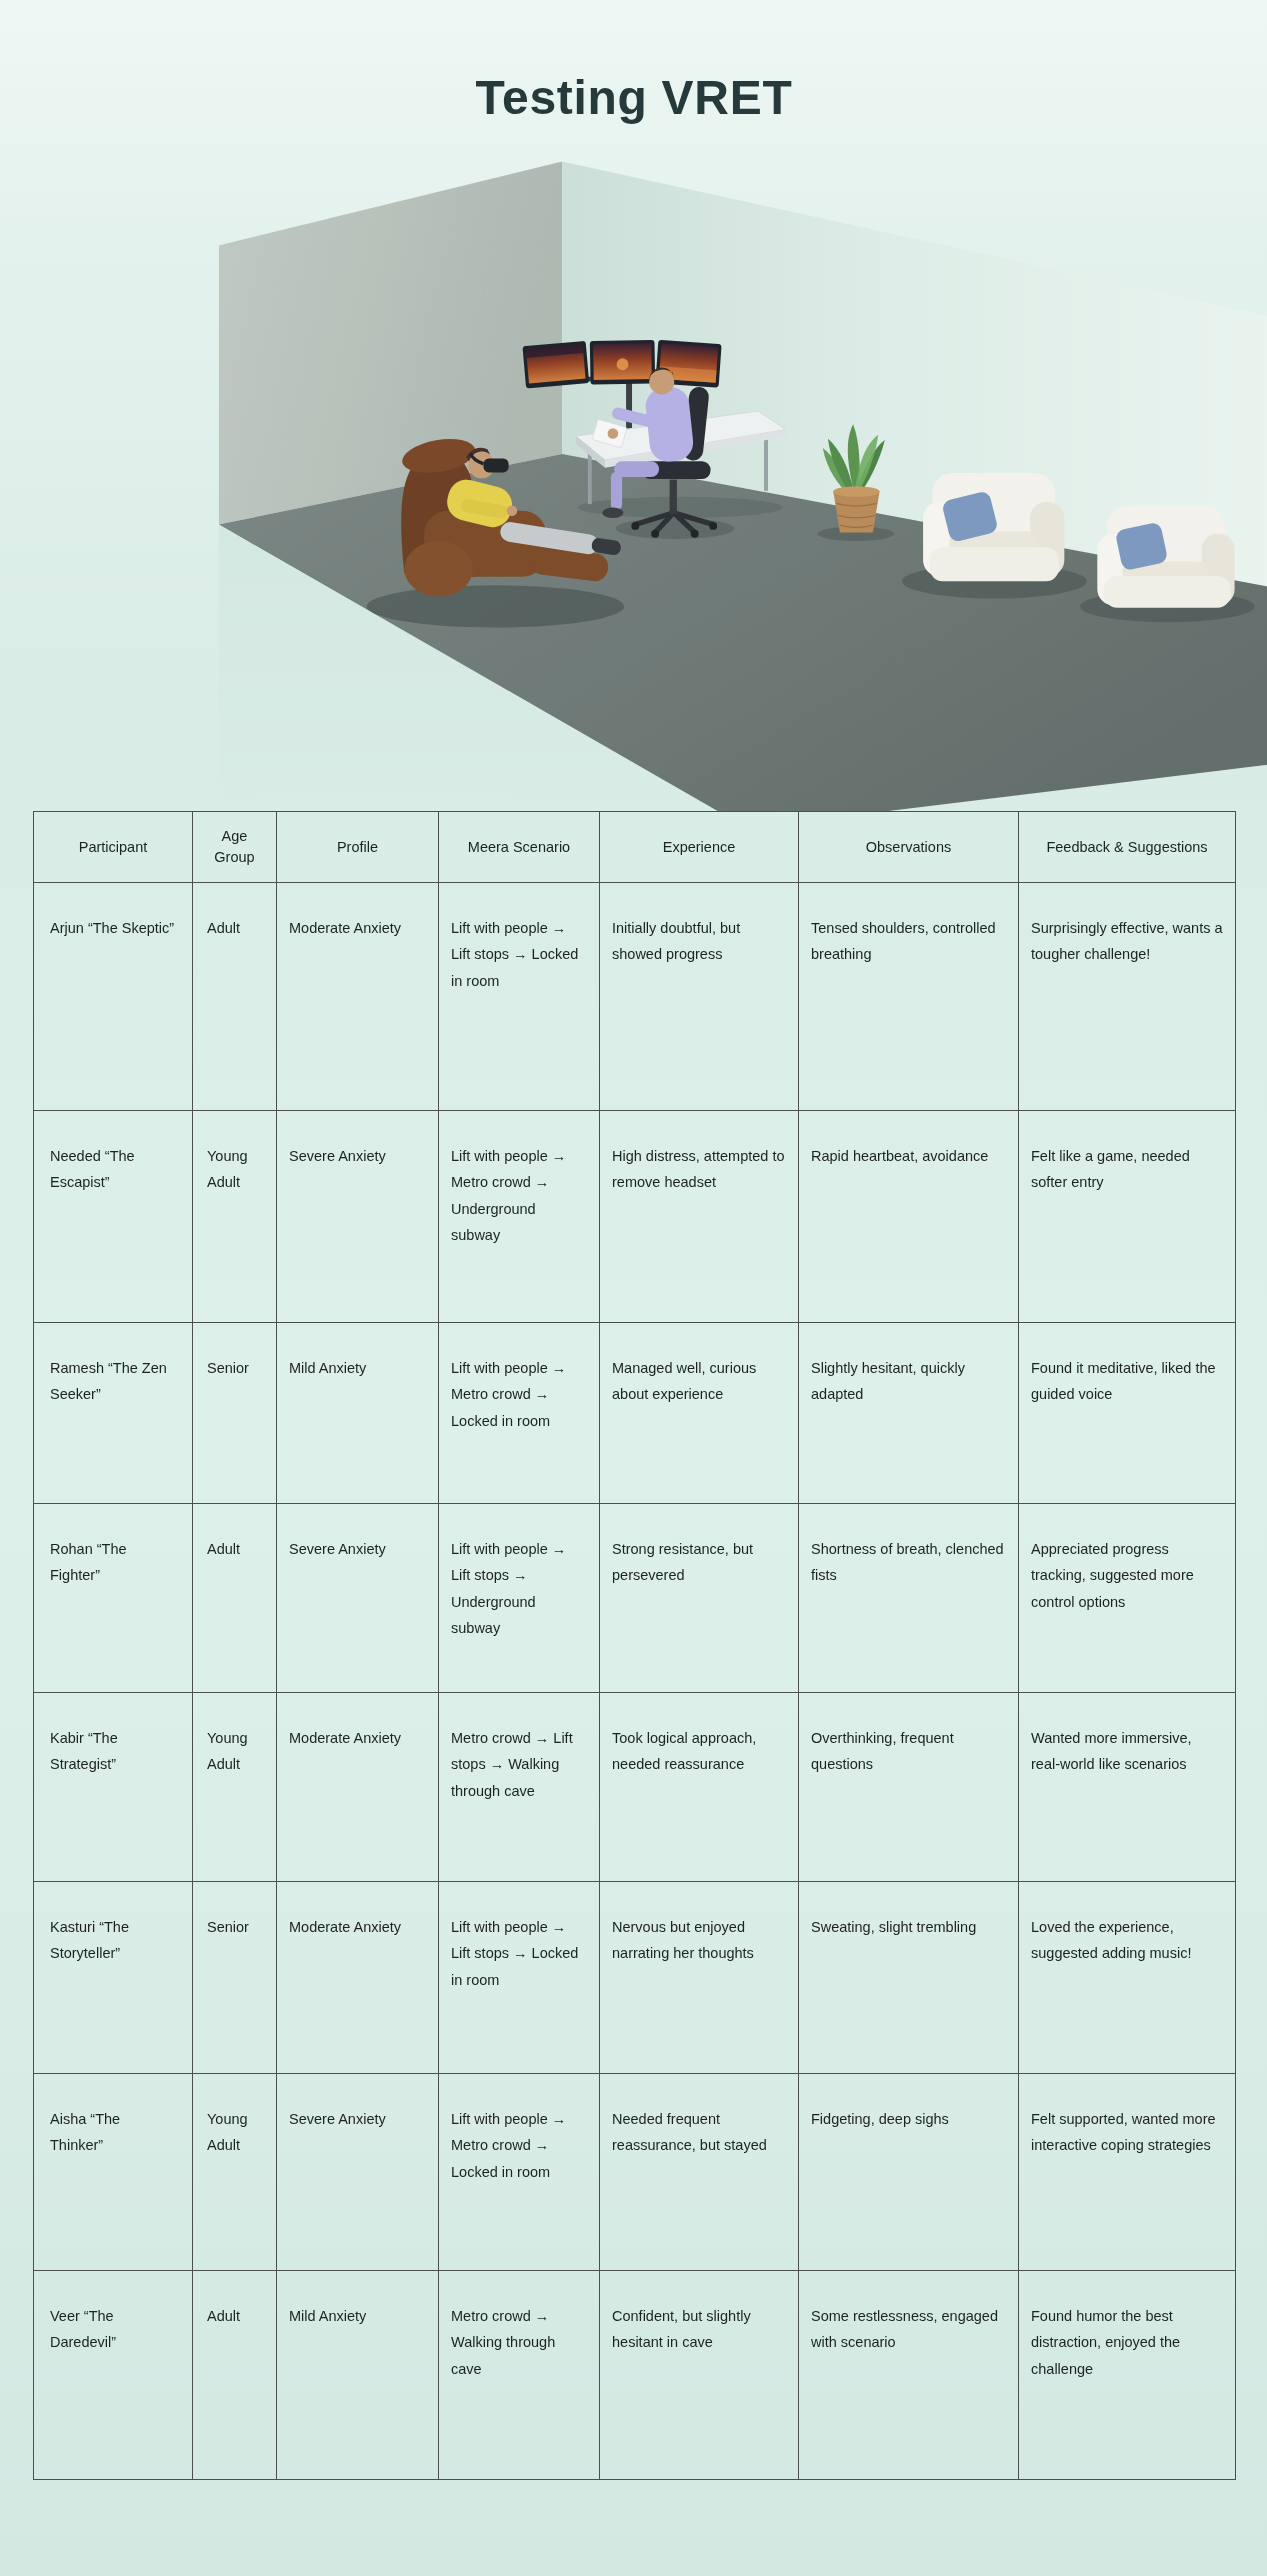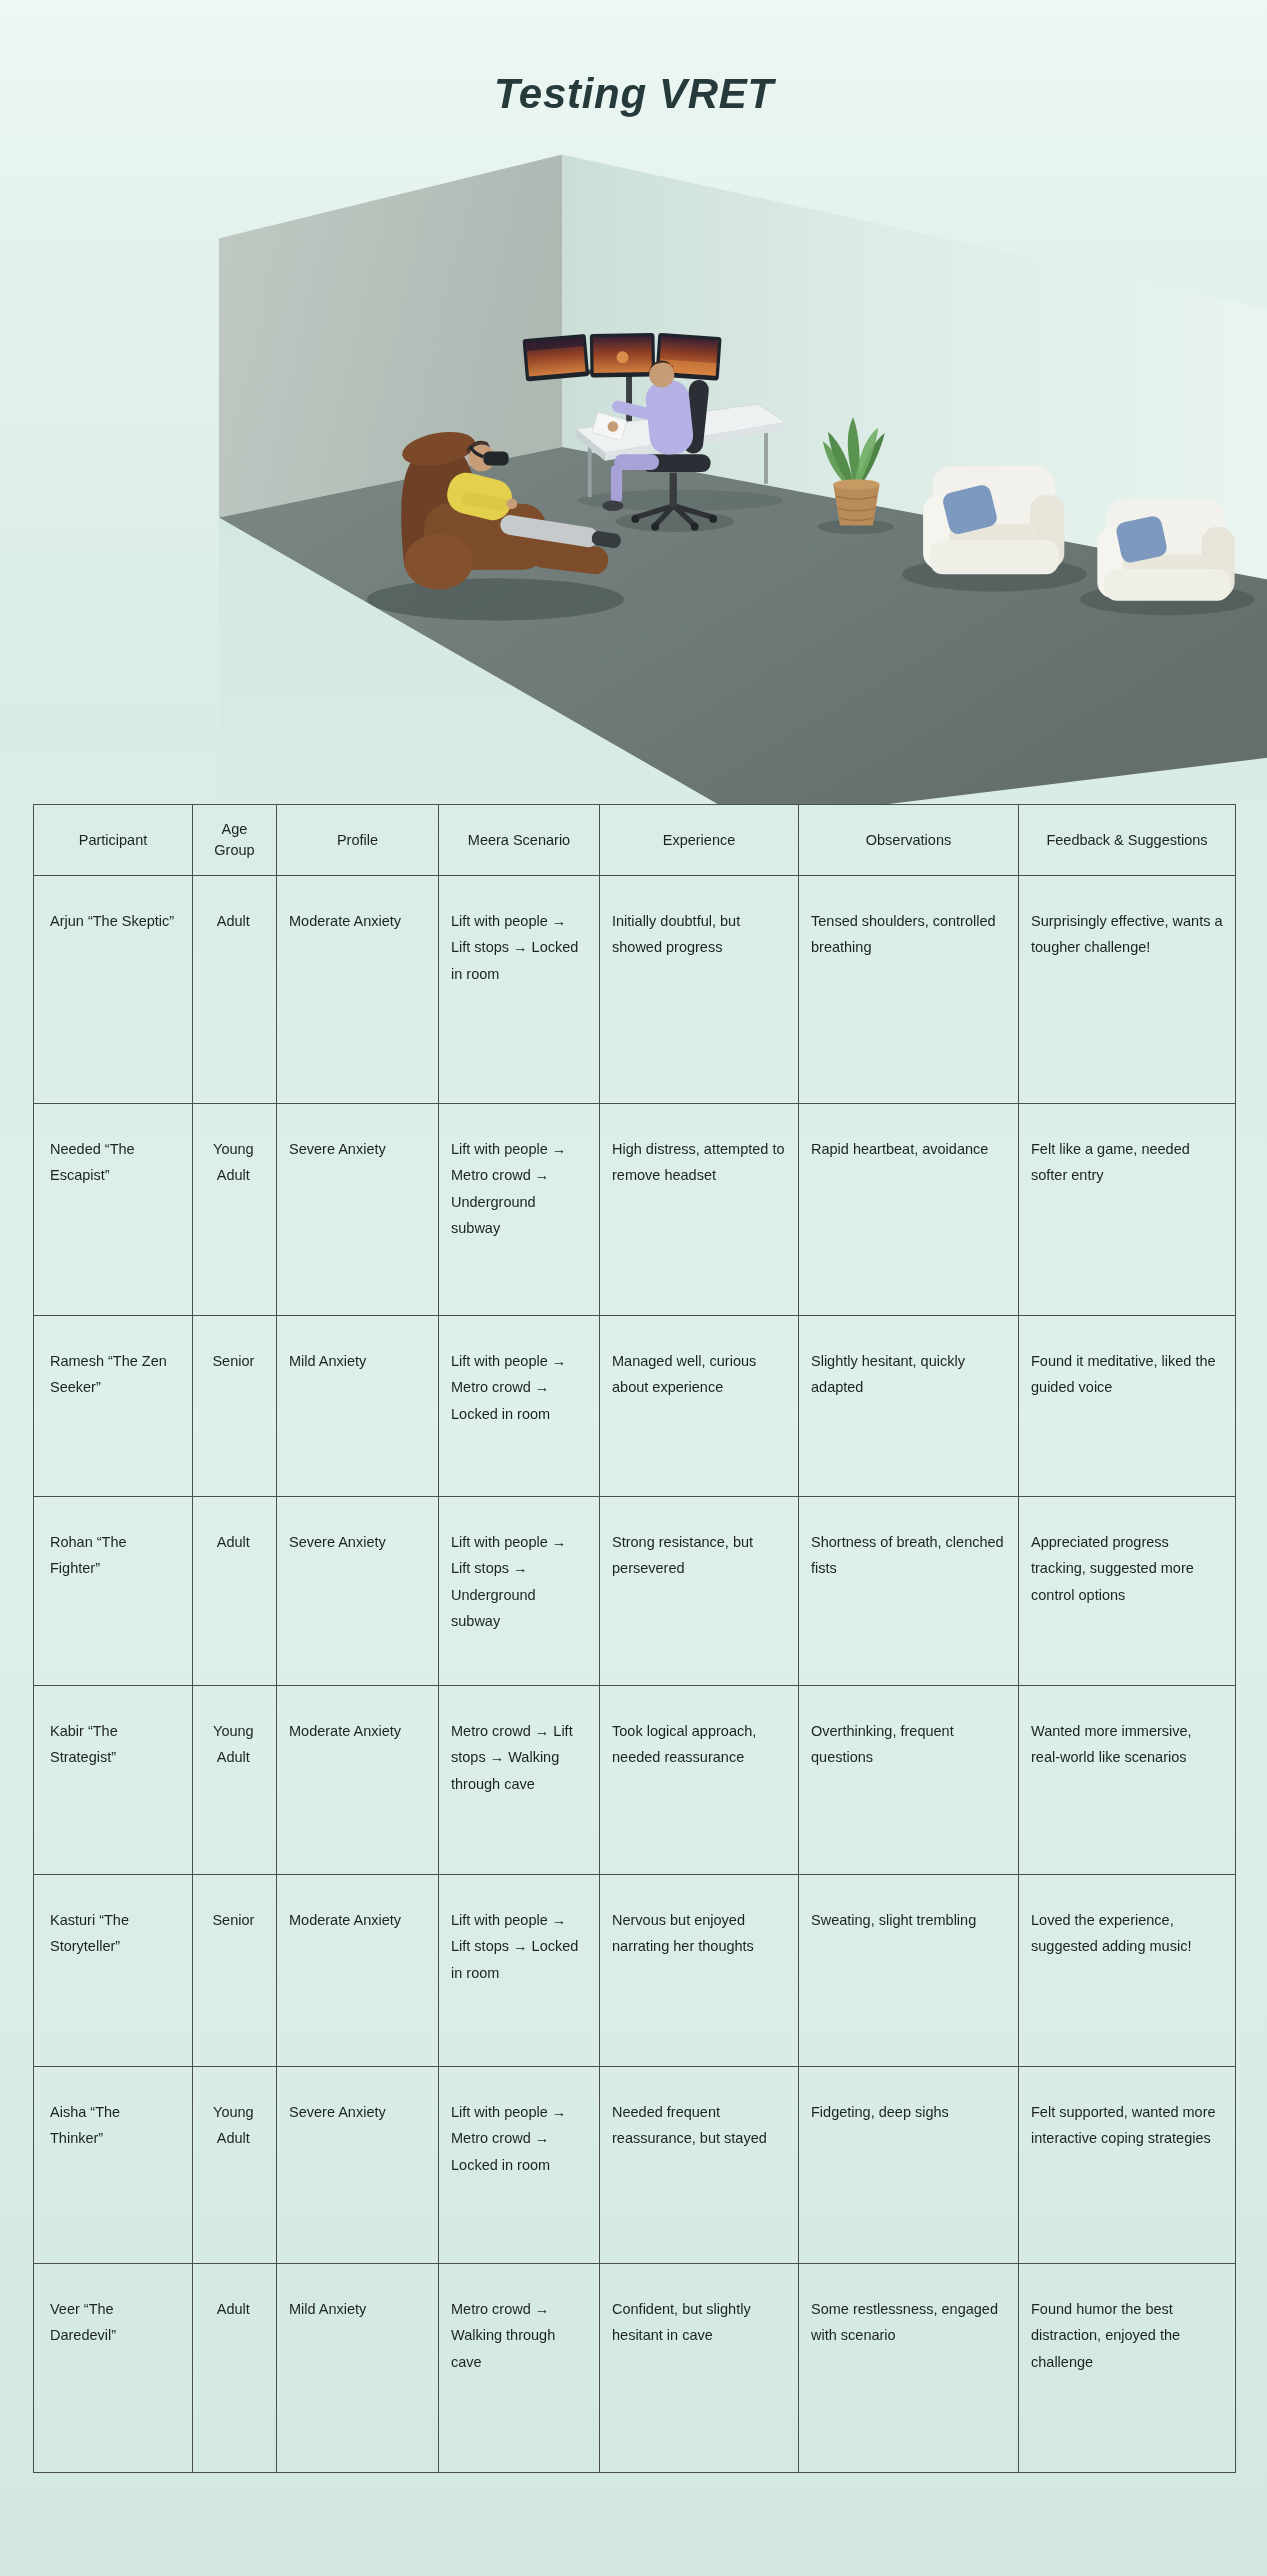--- a/index.html
+++ b/index.html
@@ -2,32 +2,32 @@
 <html style="font-size:10.6px"><head>
 <meta charset="utf-8">
 <style>
   html,body{margin:0;padding:0;}
   body{
     width:1268px;height:2576px;overflow:hidden;
     background:linear-gradient(180deg,#eef7f4 0%,#e4f2ed 9%,#d9ece6 28%,#def0ea 55%,#d9ece6 80%,#d2e8e1 100%);
     font-family:"Liberation Sans","DejaVu Sans",sans-serif;color:#1c2322;
   }
   .hdr{padding-top:70px;text-align:center;}
-  .hdr h1{margin:0;font-size:42px;font-style:italic;font-weight:700;letter-spacing:0.7px;color:#263a3c;}
+  .hdr h1{margin:0;font-size:48px;font-weight:700;letter-spacing:0.7px;color:#263a3c;}
   .hdr p{margin:10.6px 0 0;font-size:16.5px;font-weight:400;color:#2d4248;}
   .scene{width:1268px;height:660px;margin-top:26.4px;position:relative;}
   .scene svg{display:block;}
   .tablewrap{width:1202px;margin:0 auto;}
   table.results{border-collapse:collapse;table-layout:fixed;width:1202px;font-size:14.5px;line-height:1.8;color:#1c2322;}
   .results th,.results td{border:0.7px solid #4b504e;}
   .results thead tr{height:71px;}
   .results th{font-weight:400;font-size:14.5px;line-height:1.45;text-align:center;vertical-align:middle;padding:5.3px 6.6px;}
   .results td{vertical-align:top;padding:32px 12px 16px;}
   .results td.ctr{text-align:left;padding-left:16px;padding-right:16px;}
-  .results td.age{text-align:center;padding-left:3px;padding-right:5.3px;}
+  .results td.age{text-align:left;padding-left:14px;padding-right:5.3px;}
   .results tbody tr:nth-child(1){height:228px;}
   .results tbody tr:nth-child(2){height:212px;}
   .results tbody tr:nth-child(3){height:181px;}
   .results tbody tr:nth-child(4){height:189px;}
   .results tbody tr:nth-child(5){height:189px;}
   .results tbody tr:nth-child(6){height:192px;}
   .results tbody tr:nth-child(7){height:197px;}
   .results tbody tr:nth-child(8){height:209px;}
 </style>
 </head>

